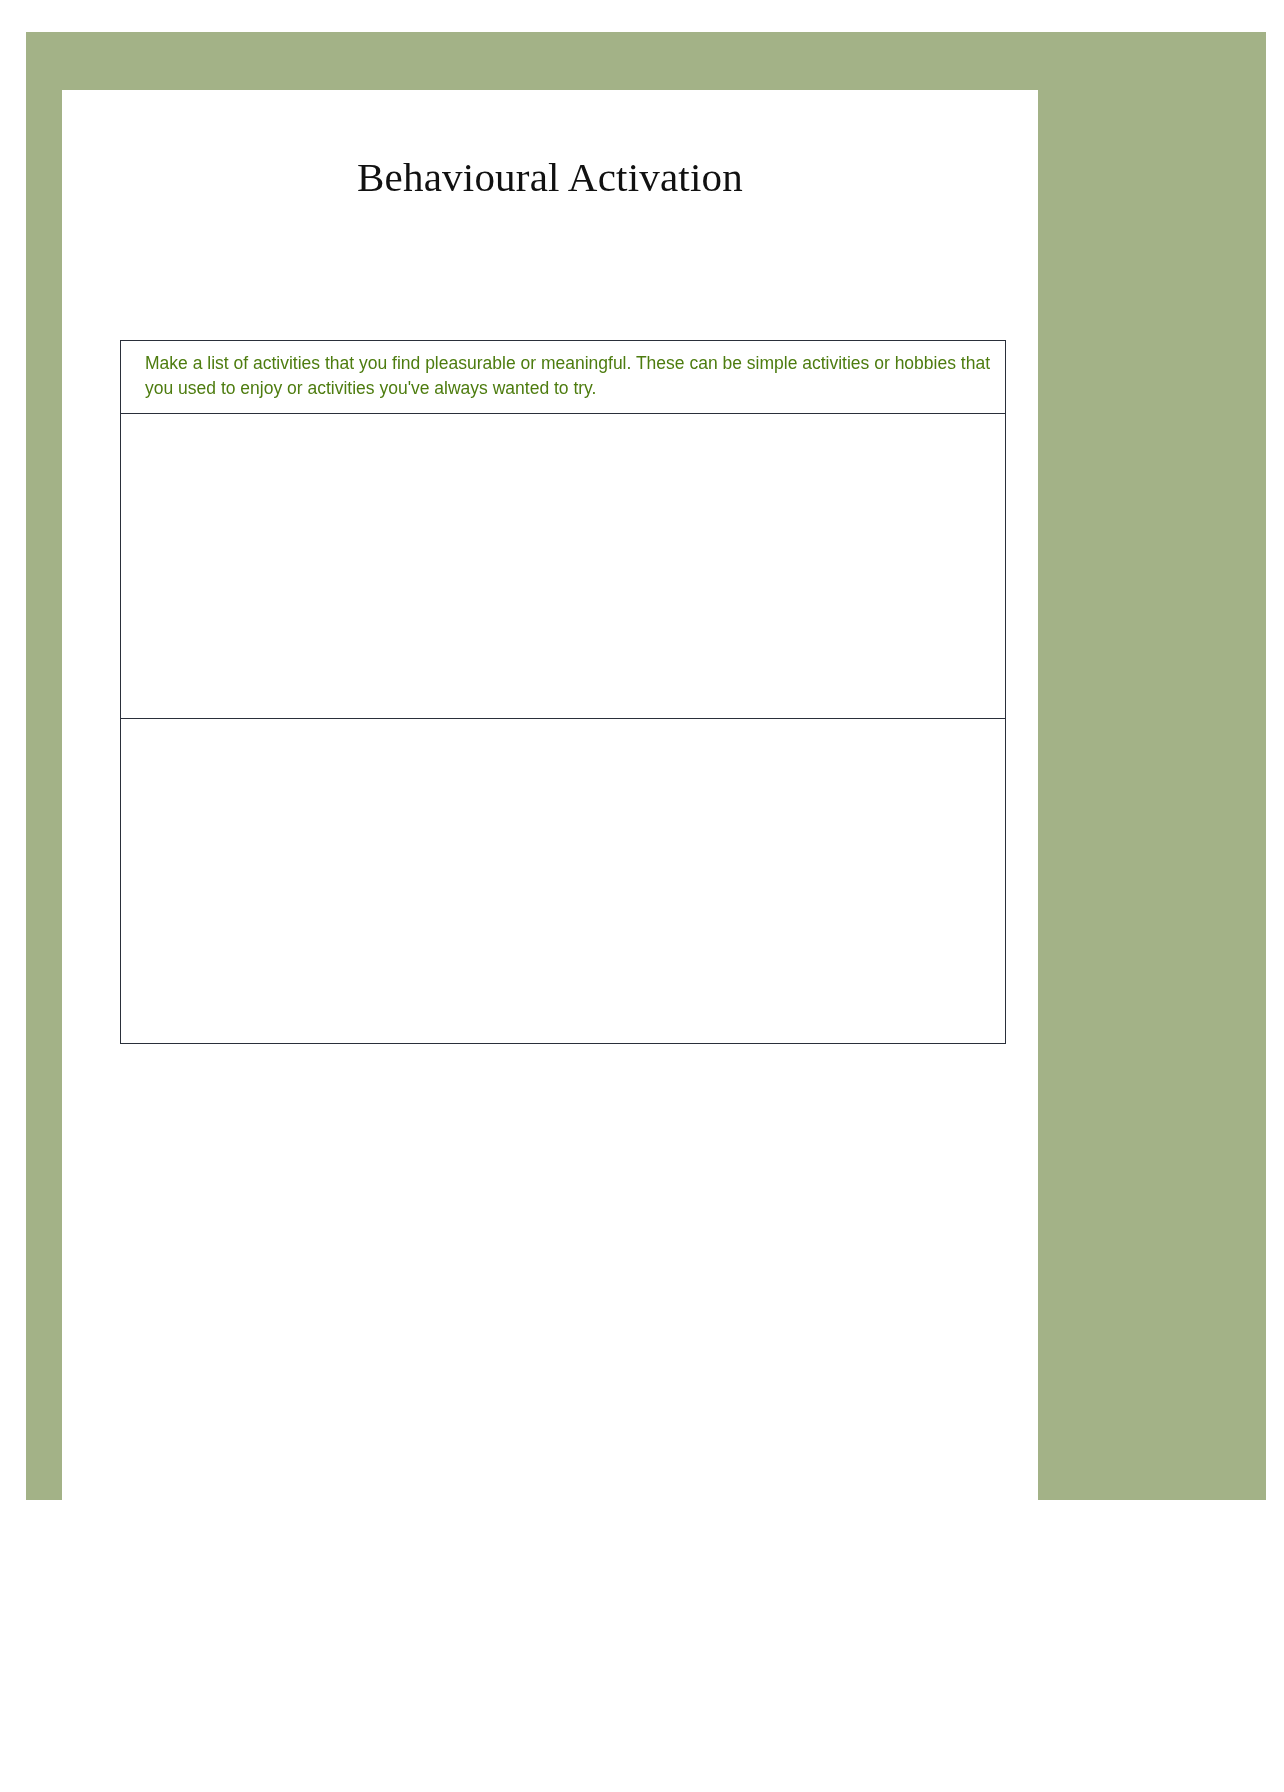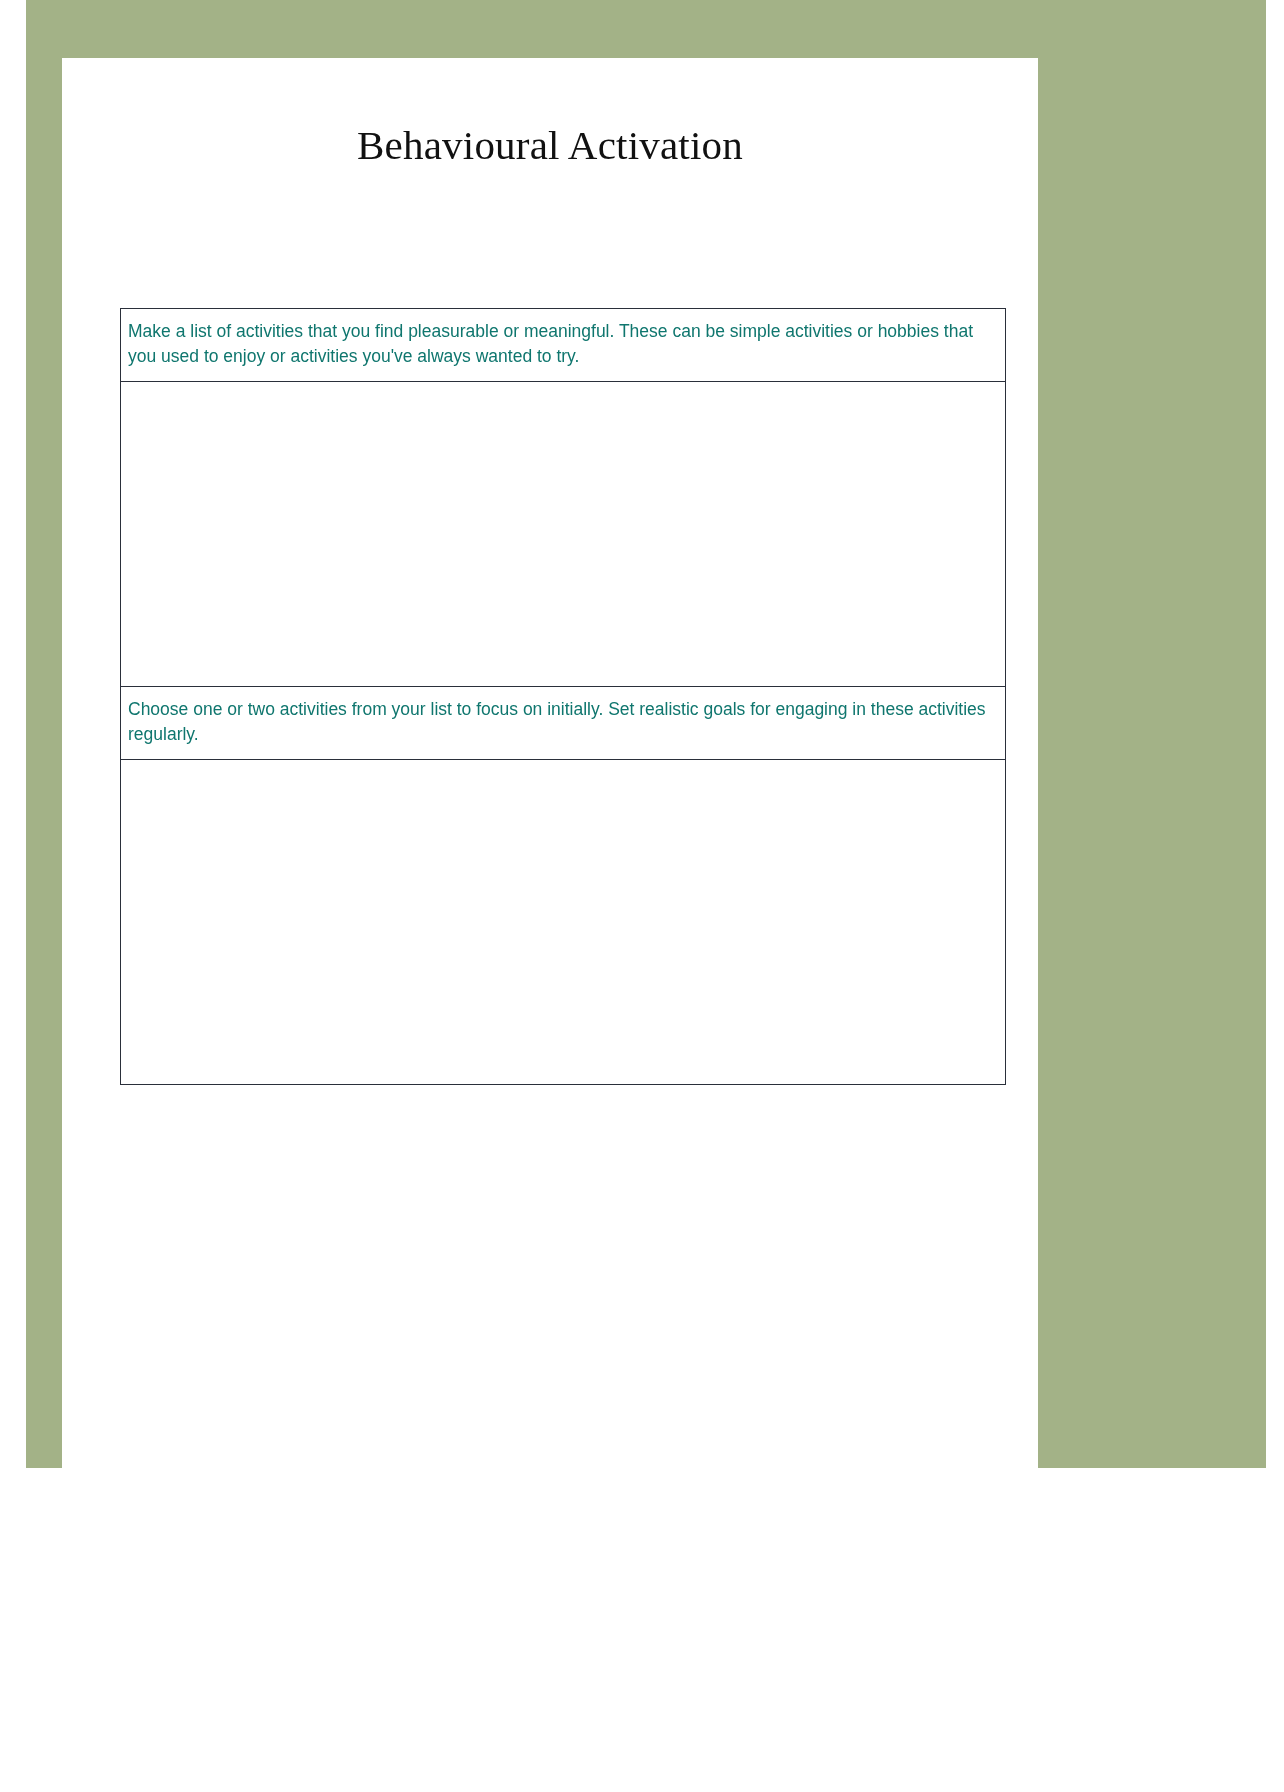--- a/index.html
+++ b/index.html
@@ -10,20 +10,21 @@
     height: 1792px;
     background: #ffffff;
     font-family: "Liberation Sans", sans-serif;
   }
   #page-wrap {
     position: relative;
     width: 1284px;
     height: 1468px;
     background: #ffffff;
     overflow: hidden;
+    margin-top: 32px;
   }
   
   #mat {
     position: absolute;
     left: 26px;
     top: 0px;
     width: 1240px;
     height: 1766px;
     background: #a3b287;
   }
@@ -79,24 +80,24 @@
     text-align: justify;
   }
   #form {
     position: absolute;
     left: 58px;
     top: 250px;
     width: 886px;
   }
   .prompt-box {
     border: 1.5px solid #2a2f3a;
-    padding: 10px 10px 12px 7px;
+    padding: 10px 10px 12px 24px;
     font-size: 17.5px;
     line-height: 25px;
-    color: #0f766e;
+    color: #4d7c0f;
     background: #ffffff;
   }
   .answer-box {
     border: 1.5px solid #2a2f3a;
     border-top: none;
     background: #ffffff;
   }
   .answer-1 { height: 305px; }
   .answer-2 { height: 325px; }
   .answer-3 { height: 325px; }
@@ -133,21 +134,20 @@
 
       <div class="block">
         <div class="prompt-box">Make a list of activities that you find pleasurable or meaningful. These can be simple activities or hobbies that you used to enjoy or activities you've always wanted to try.</div>
         <div class="answer-box answer-1">
           <textarea class="answer-box-inner" placeholder="" style=""></textarea>
         </div>
       </div>
 
 
       <div class="block">
-        <div class="prompt-box">Choose one or two activities from your list to focus on initially. Set realistic goals for engaging in these activities regularly.</div>
         <div class="answer-box answer-3">
           <textarea class="answer-box-inner" placeholder="" style=""></textarea>
         </div>
       </div>
 
     </div>
   </div>
 </div>
 
 </body></html>

